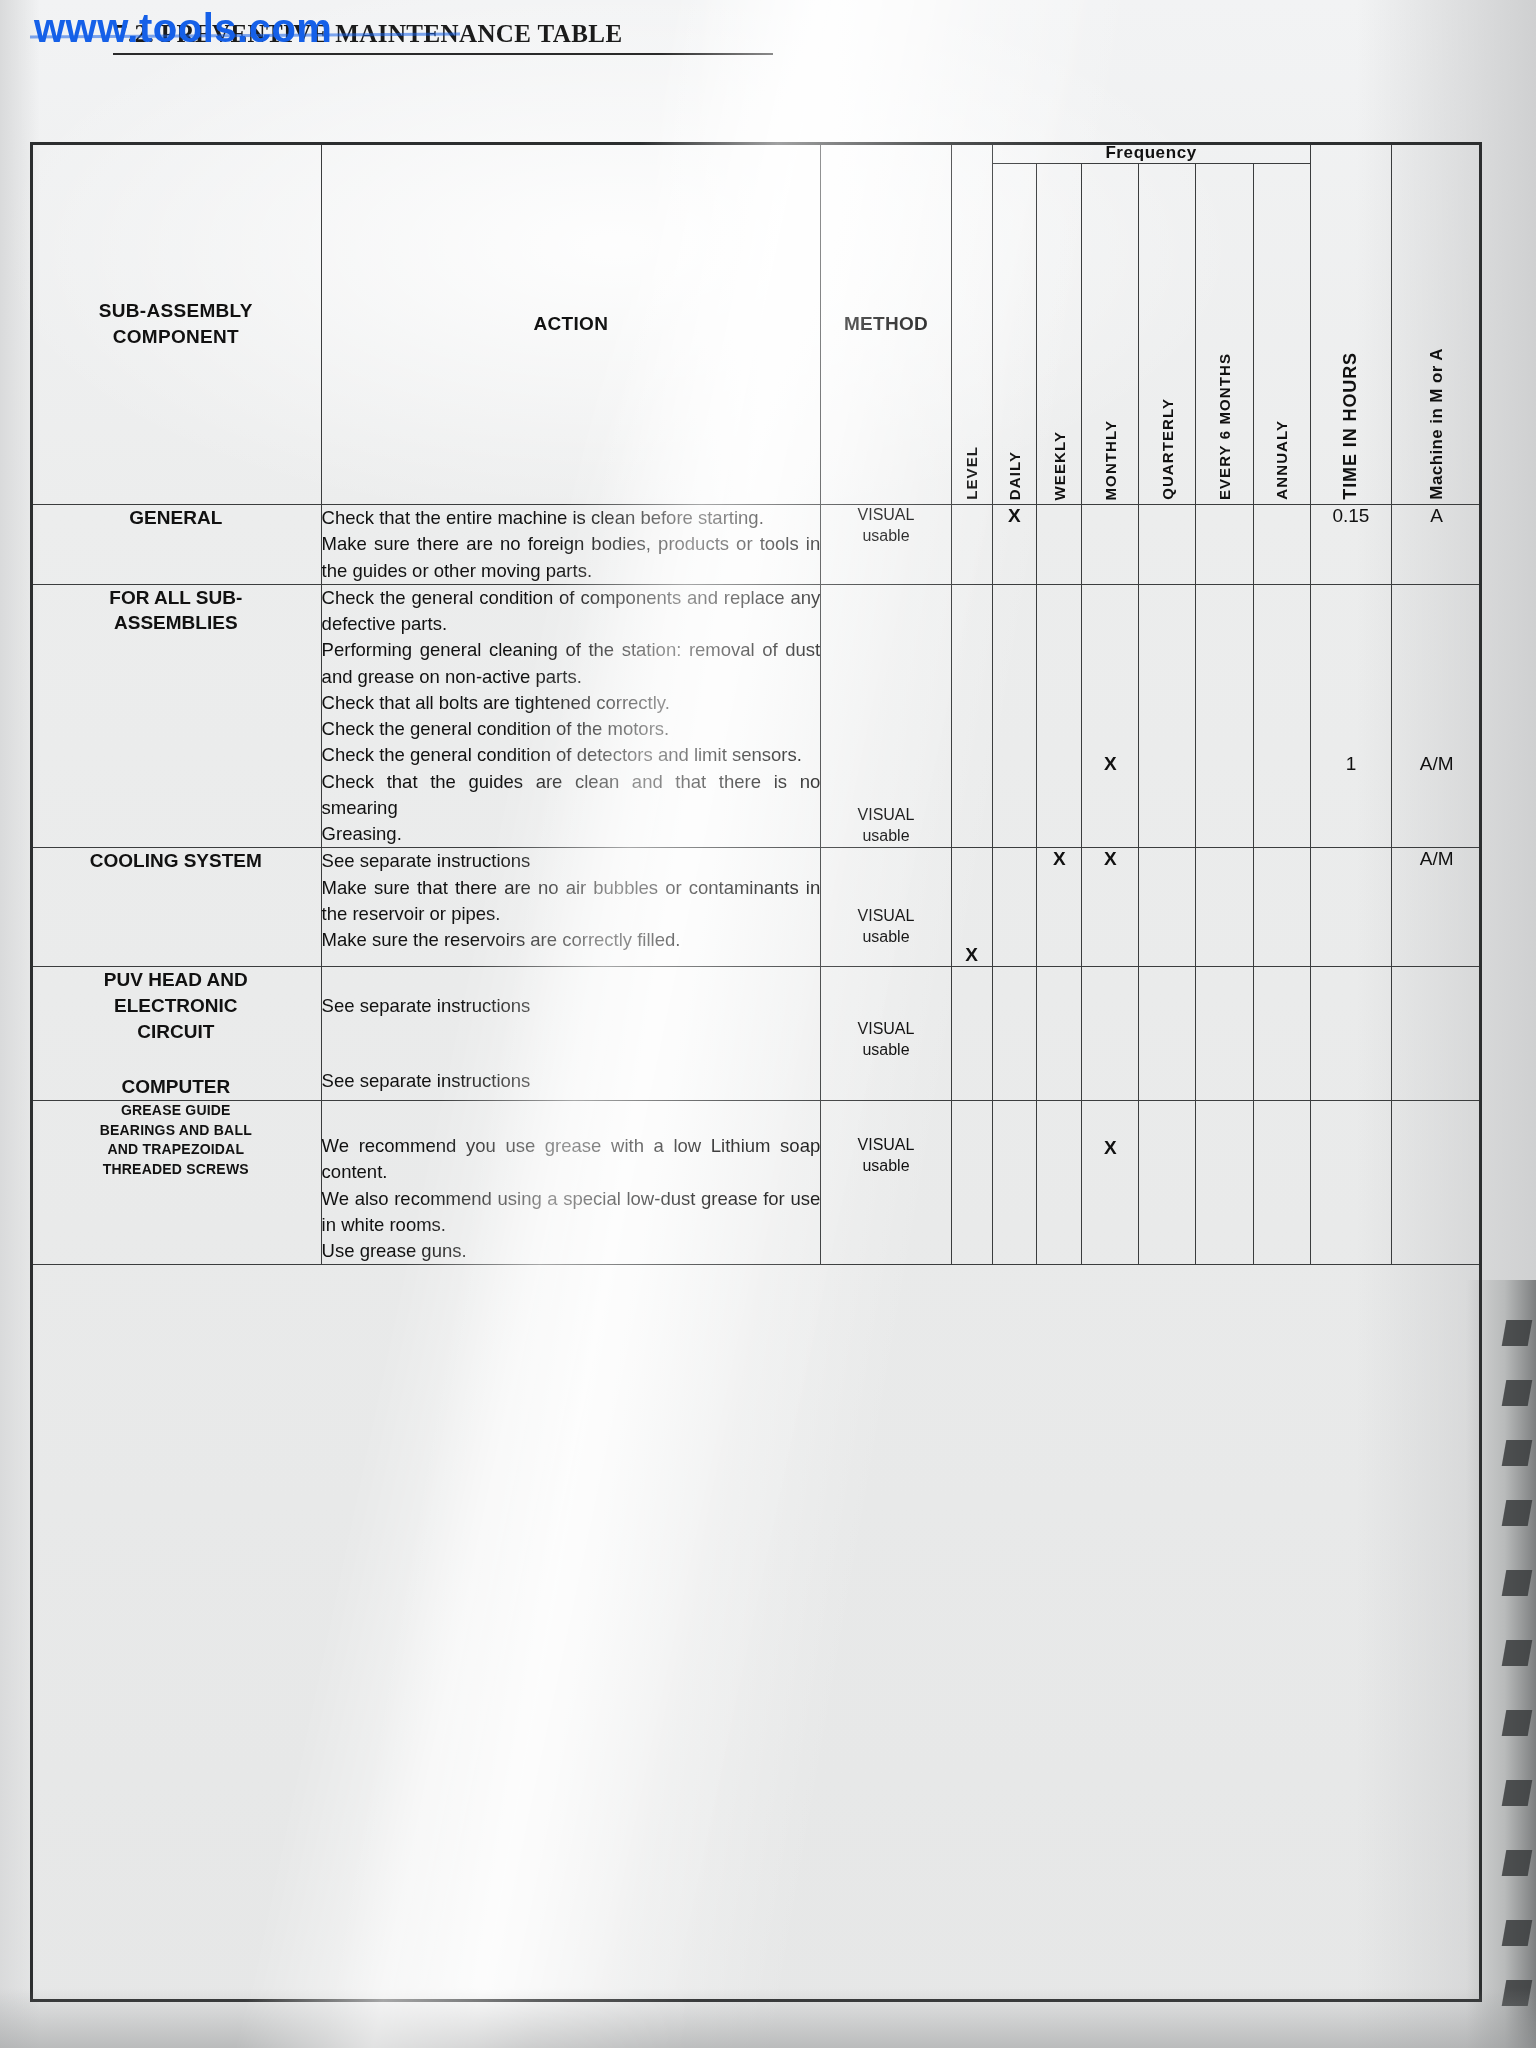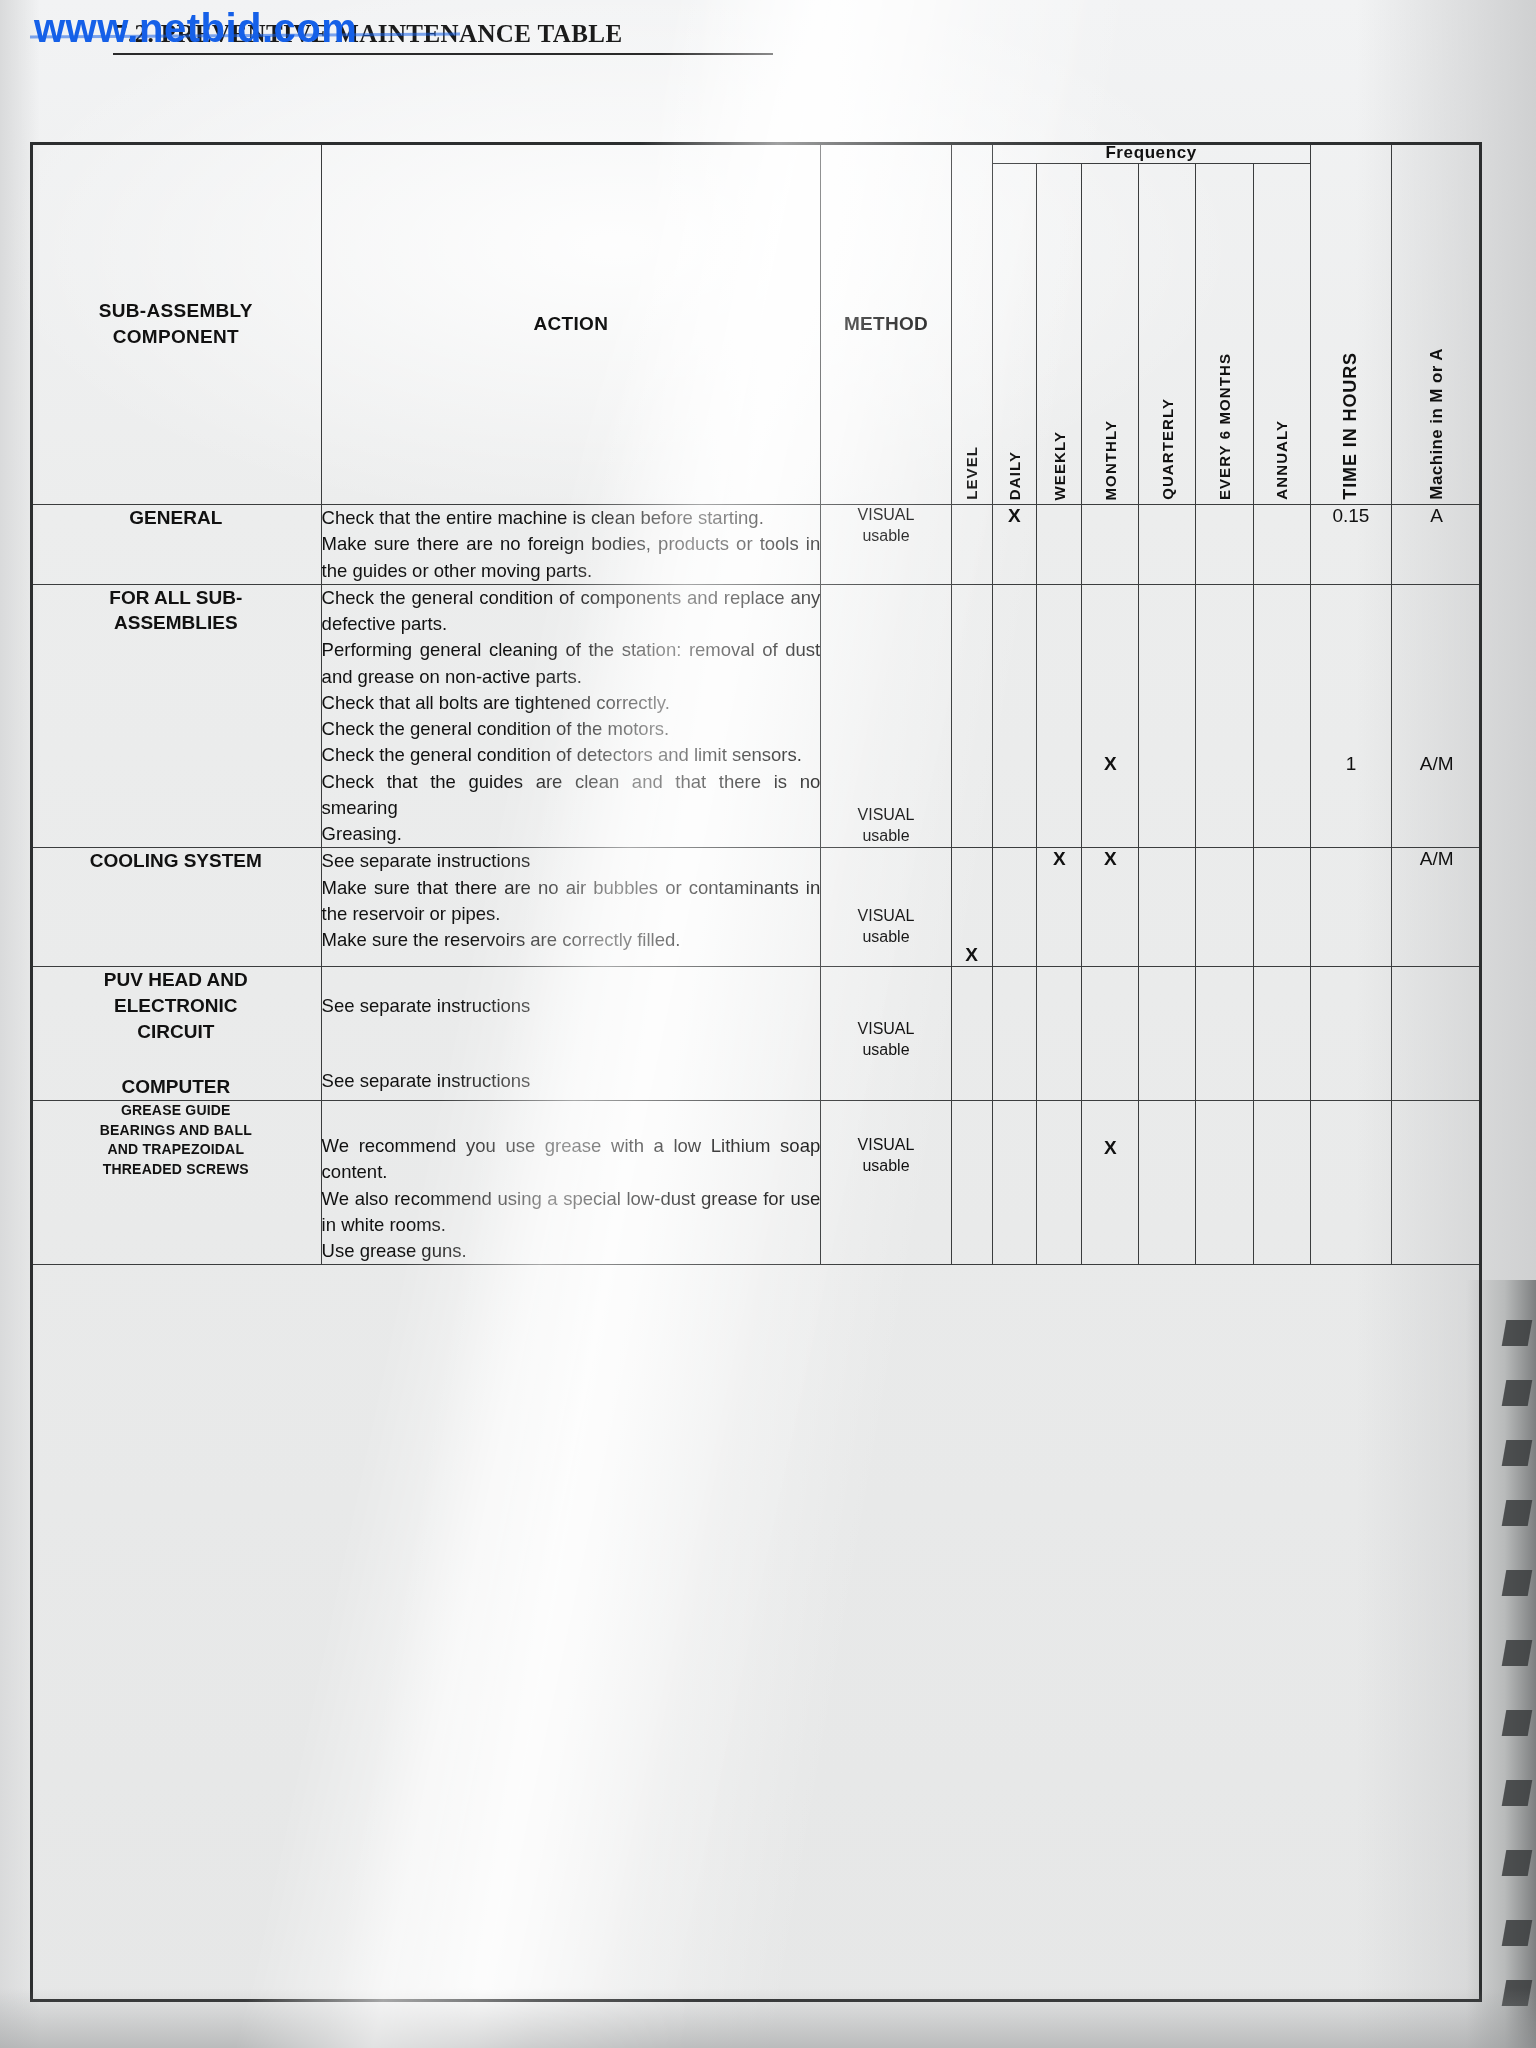--- a/index.html
+++ b/index.html
@@ -237,21 +237,21 @@
   <div class="clip" style="top:220px"></div>
   <div class="clip" style="top:290px"></div>
   <div class="clip" style="top:360px"></div>
   <div class="clip" style="top:430px"></div>
   <div class="clip" style="top:500px"></div>
   <div class="clip" style="top:570px"></div>
   <div class="clip" style="top:640px"></div>
   <div class="clip" style="top:700px"></div>
 </div>
 
-<div class="watermark">www.netbid.com</div>
+<div class="watermark">www.tools.com</div>
 <div class="watermark-strike"></div>
 
 <div class="doc-heading">7.2. PREVENTIVE MAINTENANCE TABLE</div>
 <div class="doc-heading-underline"></div>
 
 <div class="table-wrap">
   <table class="pm">
     <colgroup>
       <col style="width:285px">
       <col style="width:490px">

